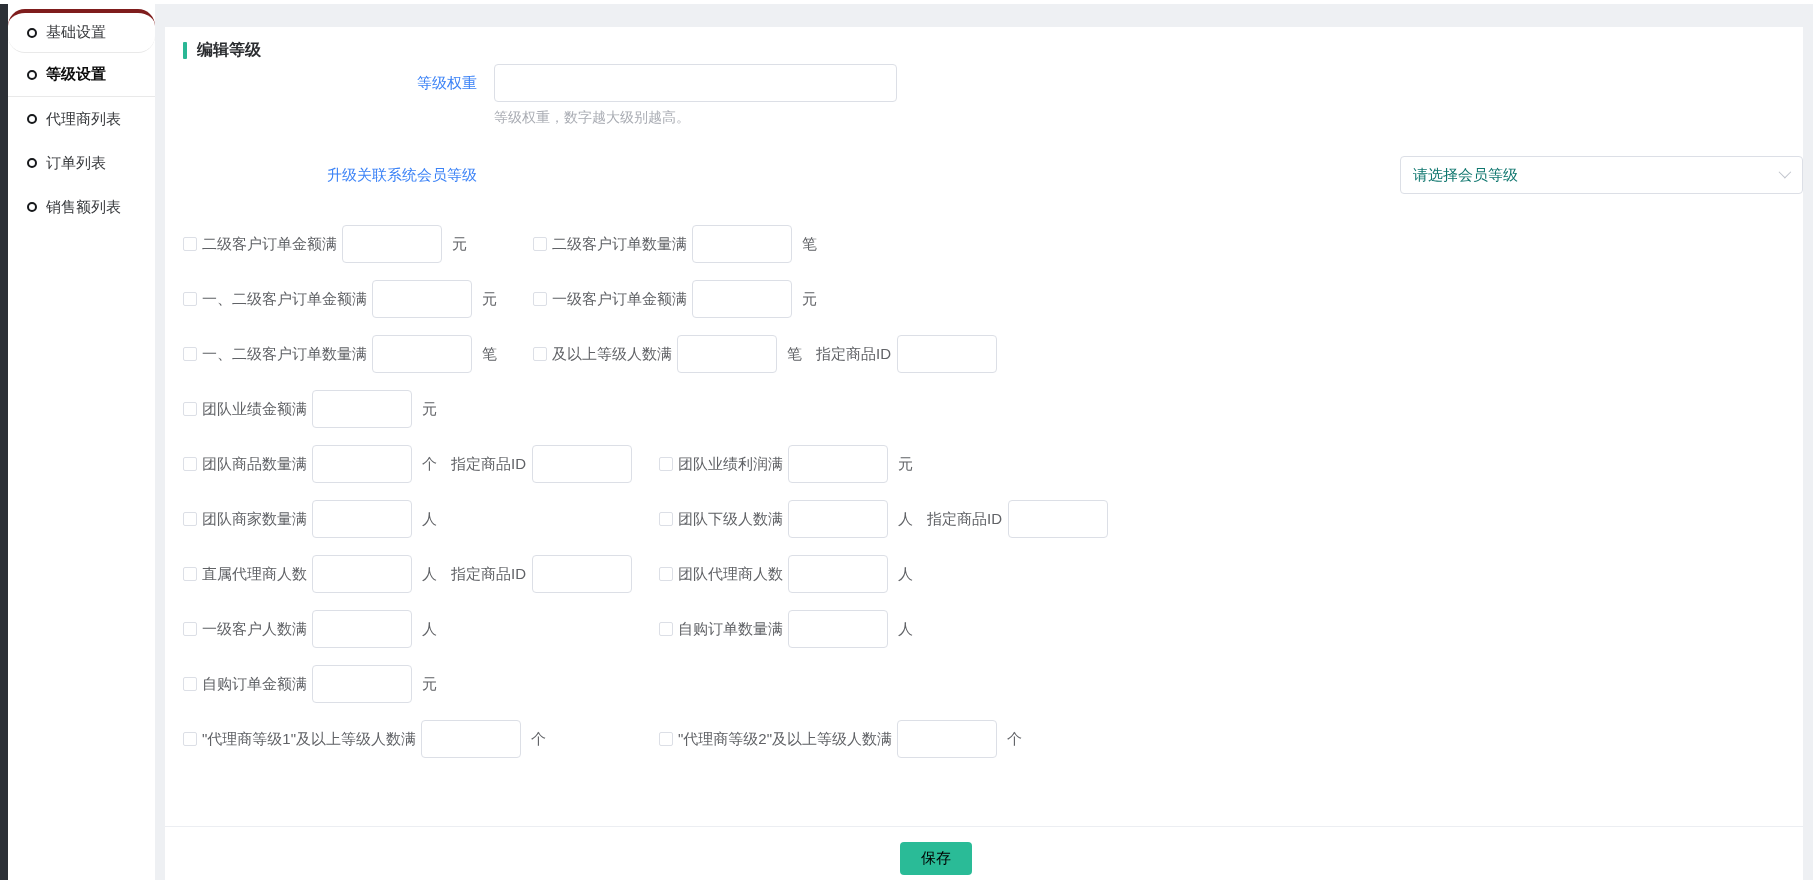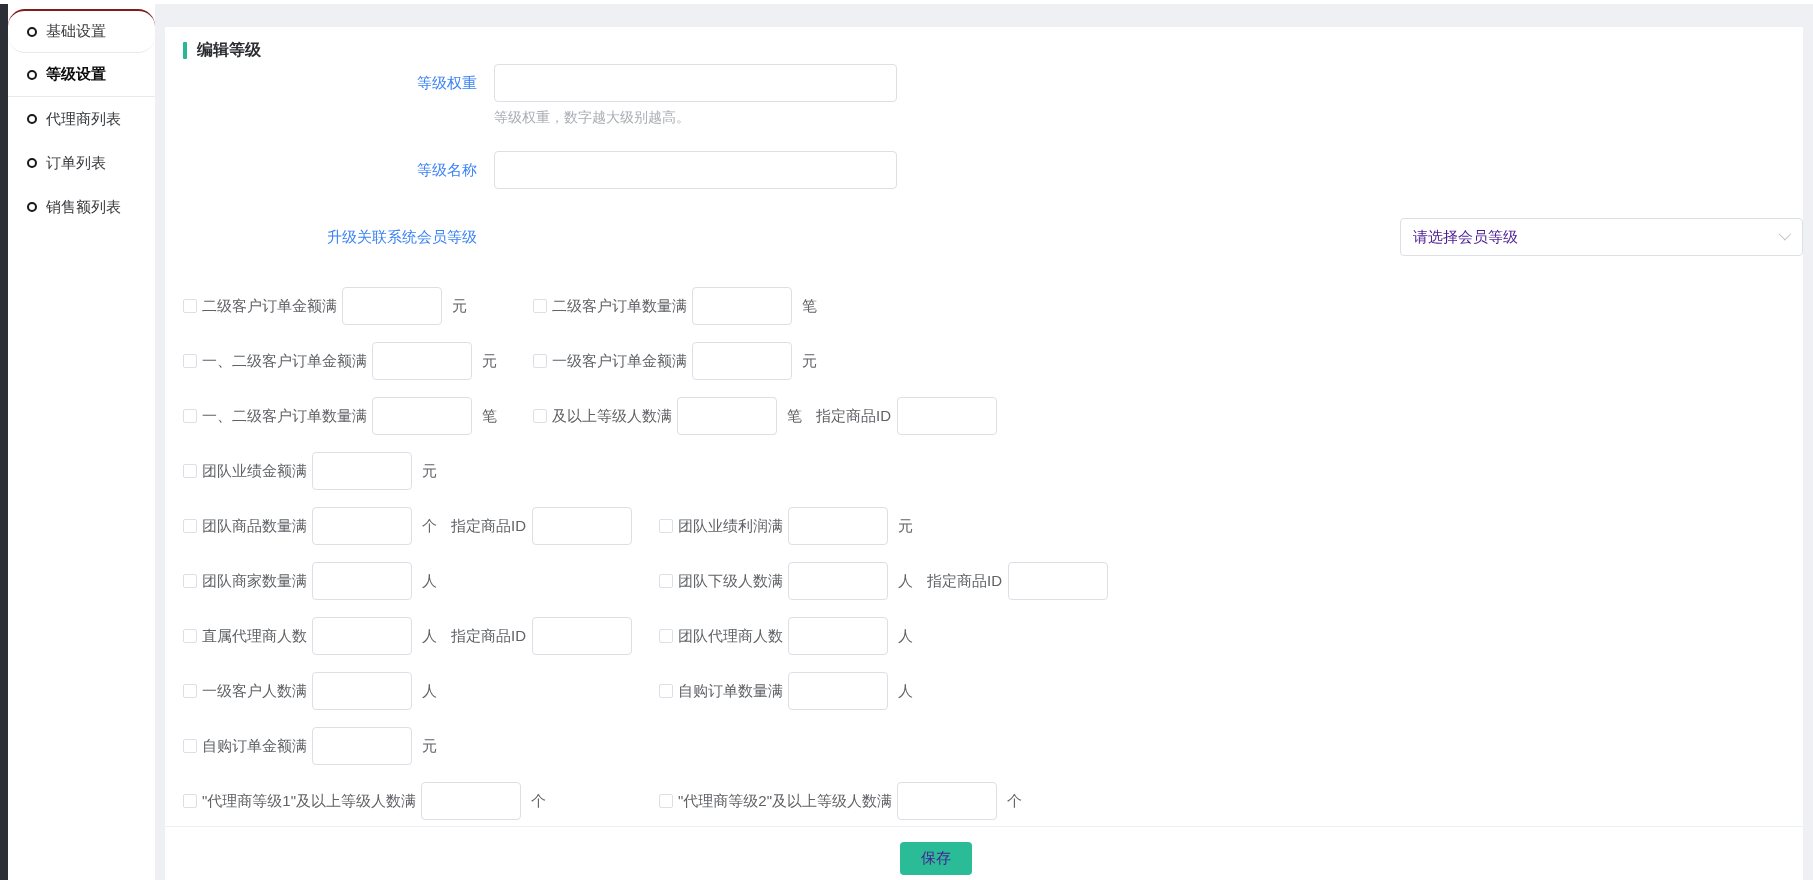--- a/index.html
+++ b/index.html
@@ -16,21 +16,21 @@
 
   
   .sidebar { position:absolute; left:8px; top:4px; bottom:0; width:147px; background:#ffffff; z-index:4; }
   .side-nav { padding-top:5px; }
   .side-item {
     height:44px; display:flex; align-items:center;
     padding-left:19px; font-size:15px; color:#37393c; cursor:pointer;
     background:#fff;
   }
   .side-item.bordered { border-bottom:1px solid #e9e9e9; }
-  .side-item.first { border-top:2px solid #7f1d1d;border-radius:17px; }
+  .side-item.first { border-top:4px solid #7f1d1d;border-radius:17px; }
   .side-item.active { font-weight:bold; color:#0c0c0c; }
   .ring {
     width:10px; height:10px; border:2px solid #17191c; border-radius:50%;
     margin-right:9px; flex-shrink:0; background:#fff;
   }
 
   
   .card { position:absolute; left:165px; top:27px; right:10px; bottom:0; background:#ffffff; z-index:3; }
   .scroll-area { position:absolute; top:0; left:0; right:0; bottom:54px; padding:14px 0 0 18px; overflow:hidden; }
 
@@ -47,21 +47,21 @@
     width:403px; height:38px; border:1px solid #dcdfe6; border-radius:4px;
     font-size:15px; color:#333; padding:0 12px; outline:none; background:#fff;
   }
   .hint { margin-top:7px; font-size:14px; color:#a9acb3; }
 
   .select-box {
     width:403px; height:38px; border:1px solid #dcdfe6; border-radius:4px;
     display:flex; align-items:center; justify-content:space-between;
     padding:0 14px 0 12px; cursor:pointer; background:#fff;
   }
-  .select-ph { font-size:15px; color:#4c1d95; }
+  .select-ph { font-size:15px; color:#0f766e; }
   .chev {
     width:9px; height:9px; border-right:1.5px solid #c0c4cc; border-bottom:1.5px solid #c0c4cc;
     transform:rotate(45deg) translateY(-2px); margin-top:-3px;
   }
 
   .row-weight { margin-top:5px; }
   .row-name { margin-top:24px; }
   .row-select { margin-top:29px;justify-content:space-between; }
   .cond-block { margin-top:31px; }
 
@@ -82,21 +82,21 @@
   .pid-label { font-size:15px; color:#606266; margin-left:14px; white-space:nowrap; }
 
   .footer {
     position:absolute; left:0; right:0; bottom:0; height:54px; background:#fff;
     border-top:1px solid #eceef2;
     display:flex; justify-content:center; align-items:flex-start;
     padding-top:15px; padding-right:96px;
   }
   .save-btn {
     min-width:72px; height:33px; padding:0 20px; border:none; border-radius:4px;
-    background:#2fbe9b; color:#4c1d95; font-size:15px; cursor:pointer;
+    background:#2fbe9b; color:#000000; font-size:15px; cursor:pointer;
     font-family:"Liberation Sans","DejaVu Sans",sans-serif;
   }
 </style>
 </head>
 <body>
 
 <div class="top-strip"></div>
 <div class="rail"></div>
 
 <aside class="sidebar">
@@ -133,24 +133,20 @@
     </div>
 
     <div class="form-row row-weight">
       <label class="flabel">等级权重</label>
       <div>
         <input class="inp" type="text" value="" style="">
         <div class="hint">等级权重，数字越大级别越高。</div>
       </div>
     </div>
 
-    <div class="form-row row-name">
-      <label class="flabel">等级名称</label>
-      <input class="inp" type="text" value="" style="">
-    </div>
 
     <div class="form-row row-select">
       <label class="flabel">升级关联系统会员等级</label>
       <div class="select-box">
         <span class="select-ph">请选择会员等级</span>
         <span class="chev"></span>
       </div>
     </div>
 
     <div class="form-row cond-block">

